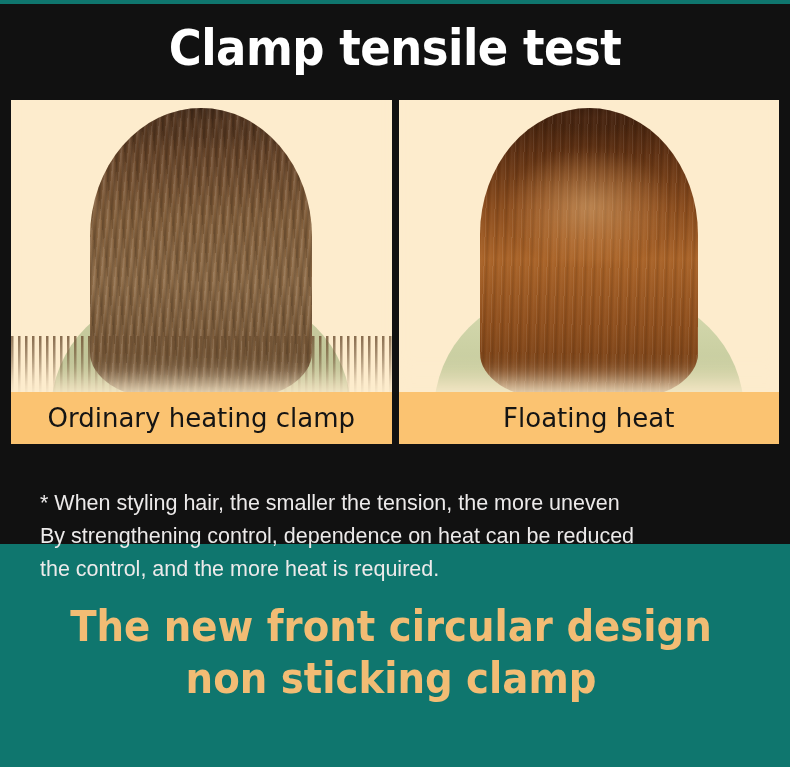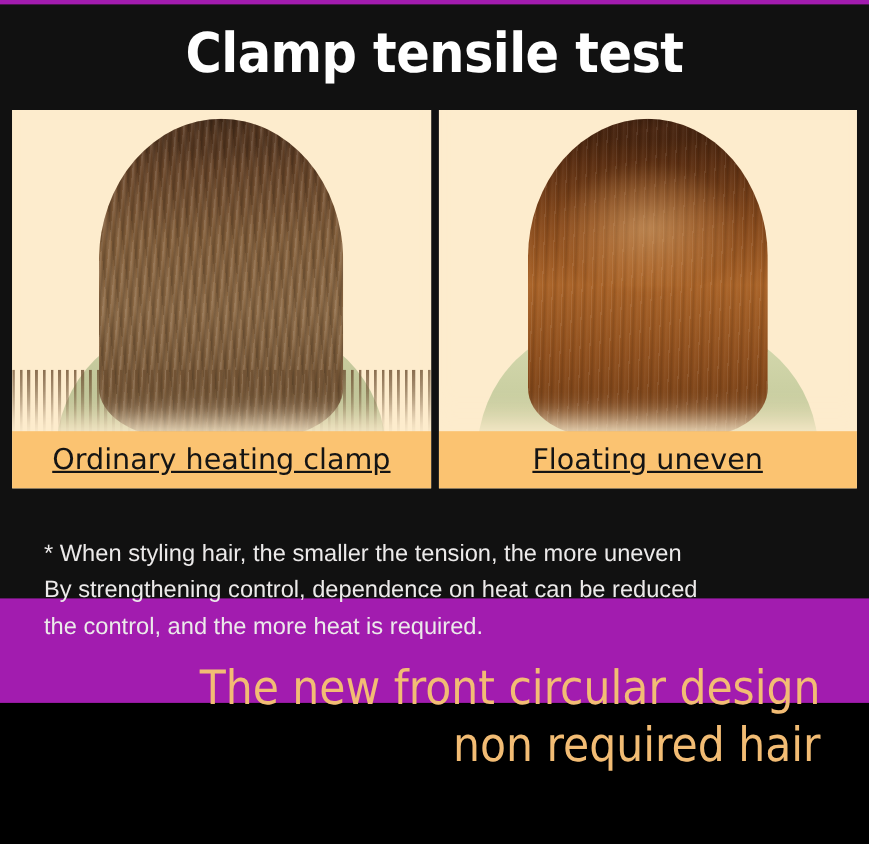--- a/index.html
+++ b/index.html
@@ -9,22 +9,22 @@
   }
   body {
     width: 790px;
     height: 767px;
     overflow: hidden;
     font-family: "DejaVu Sans", "Liberation Sans", sans-serif;
   }
   .page {
     position: relative;
     width: 790px;
-    height: 639px;
-    background: #a21caf;
+    height: 767px;
+    background: #0f766e;
   }
   
   .upper-bg {
     position: absolute;
     left: 0; top: 4px;
     width: 790px; height: 540px;
     background: #111111;
   }
 
   
@@ -181,21 +181,20 @@
     left: 0; bottom: 0;
     width: 100%;
     height: 52px;
     background: #fbc371;
     color: #141414;
     font-size: 26px;
     line-height: 52px;
     text-align: center;
     white-space: nowrap;
     font-family: "DejaVu Sans", "Liberation Sans", sans-serif;
-    text-decoration: underline;
   }
 
   
   .note {
     position: absolute;
     left: 40px; top: 455px;
     width: 720px;
     color: #eceaea;
     font-size: 21.5px;
     line-height: 33px;
@@ -203,25 +202,25 @@
     white-space: nowrap;
     margin-top: 32px;
   }
   .note div { white-space: nowrap; }
 
   
   .headline {
     position: absolute;
     right: 44px; top: 600px;
     width: 710px;
-    text-align: right;
+    text-align: center;
     color: #f2bc74;
     font-size: 43px;
     line-height: 52px;
-    font-weight: 400;
+    font-weight: 700;
     font-family: "DejaVu Sans Condensed", "Liberation Sans Narrow", "Liberation Sans", sans-serif;
     white-space: nowrap;
   }
   .headline div { white-space: nowrap; }
 </style>
 </head>
 <body>
 
 <div class="page">
   <div class="upper-bg"></div>
@@ -244,28 +243,28 @@
 
     <div class="panel">
       <div class="photo">
         <div class="shirt b"></div>
         <div class="hair shiny">
           <div class="strands"></div>
           <div class="sheen"></div>
         </div>
         <div class="soft-edge"></div>
       </div>
-      <div class="caption">Floating uneven</div>
+      <div class="caption">Floating heat</div>
     </div>
 
   </div>
 
   <div class="note">
     <div>* When styling hair, the smaller the tension, the more uneven</div>
     <div>By strengthening control, dependence on heat can be reduced</div>
     <div>the control, and the more heat is required.</div>
   </div>
 
   <div class="headline">
     <div>The new front circular design</div>
-    <div>non required hair</div>
+    <div>non sticking clamp</div>
   </div>
 </div>
 
 </body></html>

